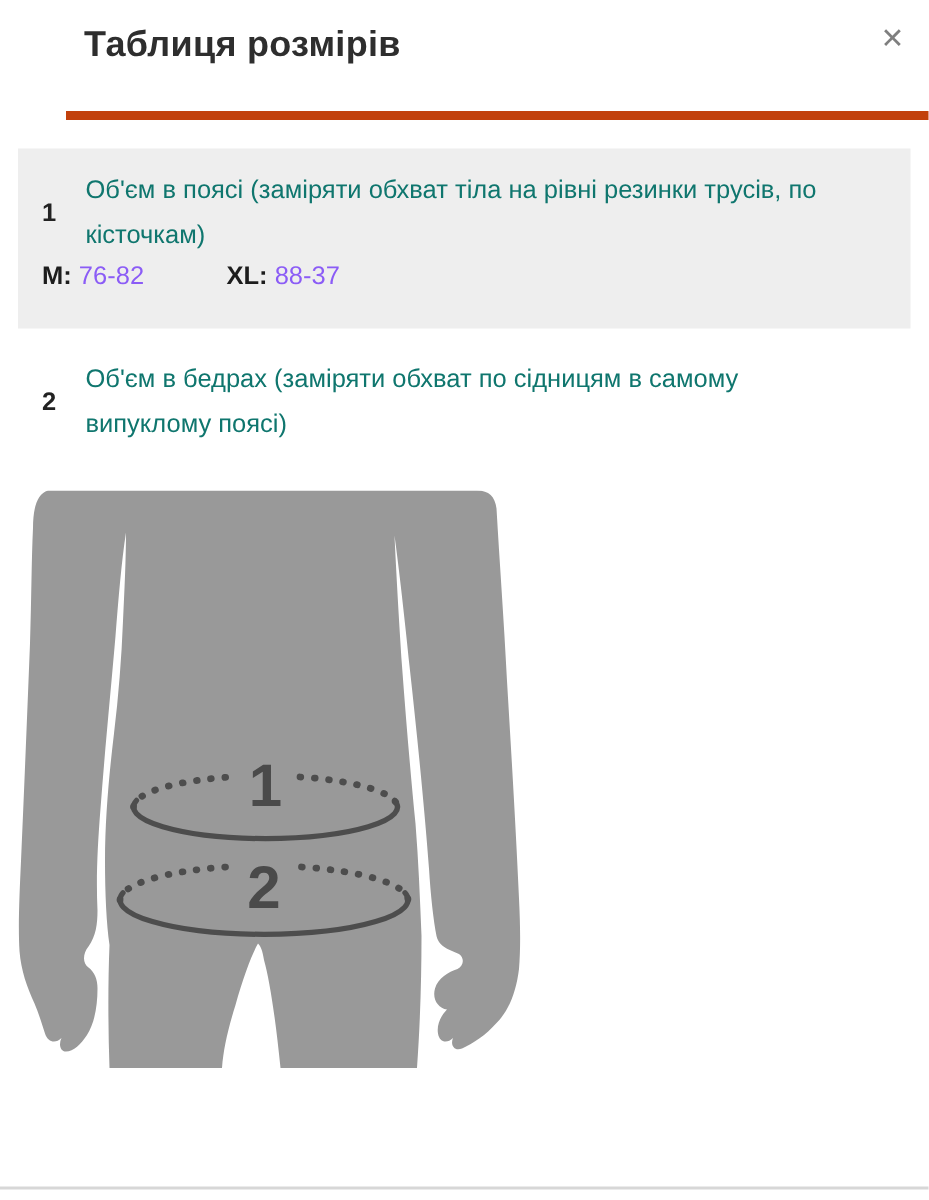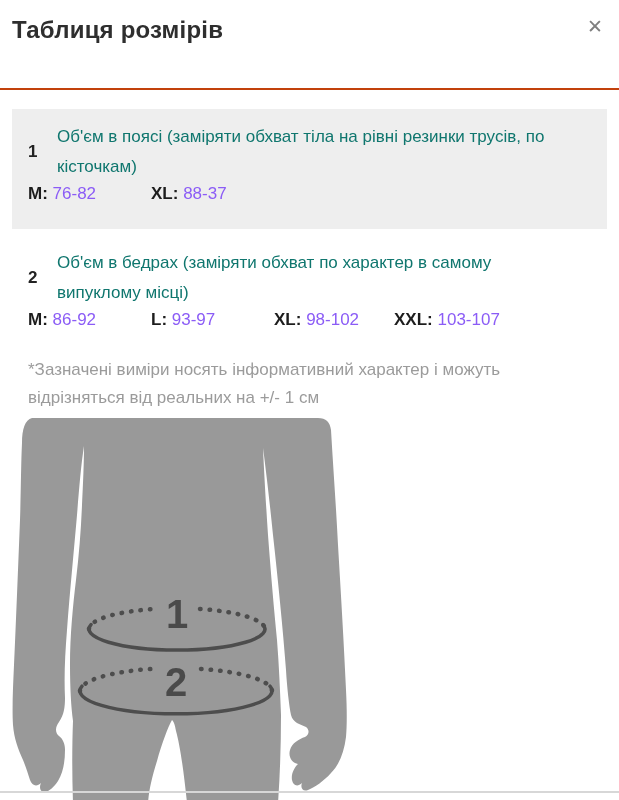--- a/index.html
+++ b/index.html
@@ -8,24 +8,25 @@
     width: 619px; height: 800px;
     position: relative;
     overflow: hidden;
     font-family: "Liberation Sans", "DejaVu Sans", sans-serif;
     color: #222222;
   }
   .modal { width: 100%; height: 100%; position: relative; }
 
   
   .modal-header {
-    height: 90px;
+    height: 80px;
     padding: 16px 18px 0 12px;
-    border-bottom: 2px solid #c2410c;
+    border-bottom: 6px solid #c2410c;
     position: relative;
+    margin-left: 44px;
   }
   .modal-title {
     font-size: 24px;
     font-weight: bold;
     color: #2e2e2e;
     letter-spacing: 0.2px;
   }
   .close-btn {
     position: absolute;
     top: 17px; right: 16px;
@@ -109,31 +110,24 @@
     </div>
     <div class="sizes-row">
       <div class="size-cell"><span class="lbl">M:</span> <span class="val">76-82</span></div>
       <div class="size-cell"><span class="lbl">XL:</span> <span class="val">88-37</span></div>
     </div>
   </section>
 
   <section class="size-section plain">
     <div class="desc-row">
       <span class="row-num">2</span>
-      <p class="desc w2">Об'єм в бедрах (заміряти обхват по характер в самому випуклому місці)</p>
-    </div>
-    <div class="sizes-row">
-      <div class="size-cell"><span class="lbl">M:</span> <span class="val">86-92</span></div>
-      <div class="size-cell"><span class="lbl">L:</span> <span class="val">93-97</span></div>
-      <div class="size-cell"><span class="lbl">XL:</span> <span class="val">98-102</span></div>
-      <div class="size-cell"><span class="lbl">XXL:</span> <span class="val">103-107</span></div>
+      <p class="desc w2">Об'єм в бедрах (заміряти обхват по сідницям в самому випуклому поясі)</p>
     </div>
   </section>
 
-  <p class="disclaimer">*Зазначені виміри носять інформативний характер і можуть відрізняться від реальних на +/- 1 см</p>
 
   <svg class="diagram-svg" width="619" height="386" viewBox="0 403 619 386" xmlns="http://www.w3.org/2000/svg">
 
     <path fill="#999999" d="
       M 32 403
       L 318 403
       C 326 403 330 407 331 415
       C 333 450 336 490 338 530
       C 341 580 344 630 346 675
       C 347 695 347 710 346 722

